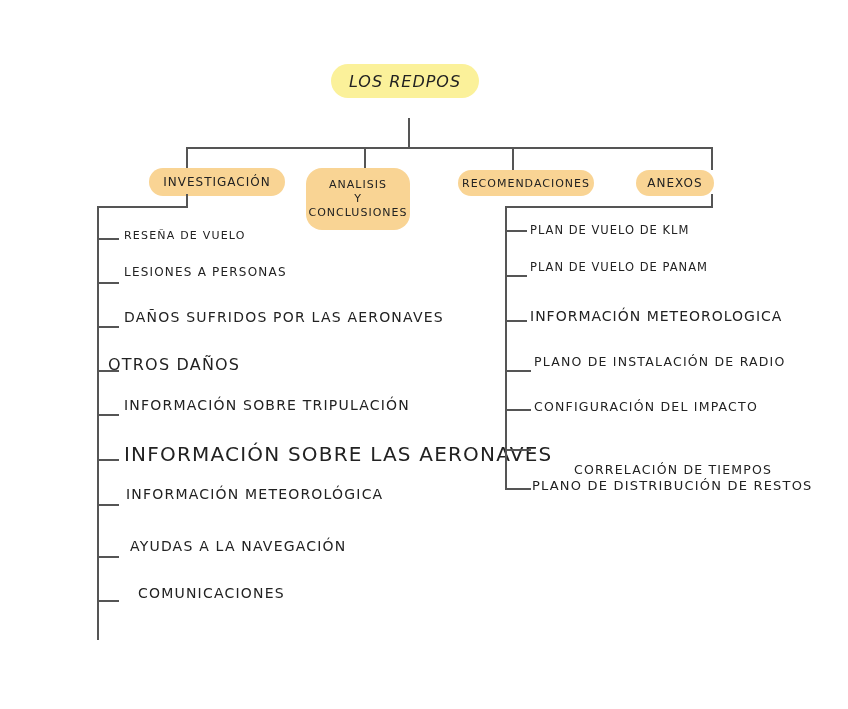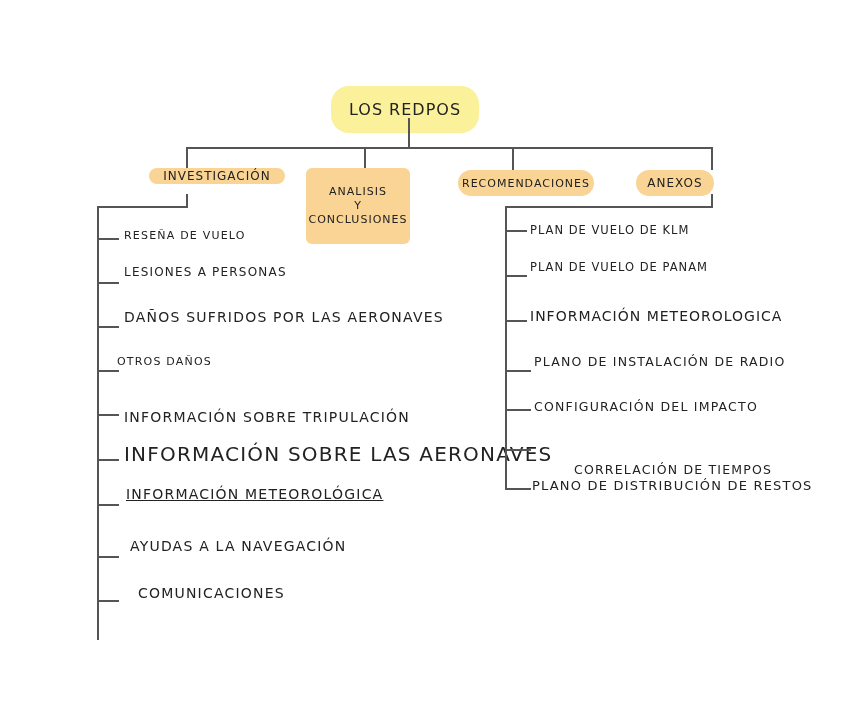--- a/index.html
+++ b/index.html
@@ -18,36 +18,36 @@
     .hl.cat { background: #f9d494; }
     .item {
       position: absolute; font-size: 13px; letter-spacing: 1.2px; text-transform: uppercase;
       white-space: nowrap; color: #222;
     }
     .item.small { font-size: 11.5px; letter-spacing: 1px; }
   </style>
 </head>
 <body>
 
-<div class="hl title" style="left:331px; top:86px; width:148px; height:47px;">
+<div class="hl title" style="left:331px; top:64px; width:148px; height:34px;font-style:italic;">
   <span>Los Redpos</span>
 </div>
 
 <div class="line" style="left:408px; top:118px; width:2px; height:31px;"></div>
 <div class="line" style="left:186px; top:147px; width:527px; height:2px;"></div>
 <div class="line" style="left:186px; top:147px; width:2px; height:23px;"></div>
 <div class="line" style="left:364px; top:147px; width:2px; height:23px;"></div>
 <div class="line" style="left:512px; top:147px; width:2px; height:23px;"></div>
 <div class="line" style="left:711px; top:147px; width:2px; height:23px;"></div>
 
-<div class="hl cat" style="left:149px; top:168px; width:136px; height:16px; font-size:12px;text-align:right;">
+<div class="hl cat" style="left:149px; top:168px; width:136px; height:28px; font-size:12px;text-align:right;">
   <span>Investigación</span>
 </div>
 
-<div class="hl cat" style="left:306px; top:168px; width:104px; height:76px; flex-direction:column; line-height:14px; font-size:11px; border-radius:6px;">
+<div class="hl cat" style="left:306px; top:168px; width:104px; height:62px; flex-direction:column; line-height:14px; font-size:11px; border-radius:16px;">
   <span>Analisis</span>
   <span>y</span>
   <span>Conclusiones</span>
 </div>
 
 <div class="hl cat" style="left:458px; top:170px; width:136px; height:26px; font-size:11px;">
   <span>Recomendaciones</span>
 </div>
 
 <div class="hl cat" style="left:636px; top:170px; width:78px; height:26px; font-size:12px;">
@@ -61,30 +61,30 @@
 <div class="line" style="left:97px; top:238px; width:22px; height:1.5px;"></div>
 <div class="item" style="left:124px; top:229px; font-size:11px;">Reseña de vuelo</div>
 
 <div class="line" style="left:97px; top:282px; width:22px; height:1.5px;"></div>
 <div class="item" style="left:124px; top:265px; font-size:12px;">Lesiones a personas</div>
 
 <div class="line" style="left:97px; top:326px; width:22px; height:1.5px;"></div>
 <div class="item" style="left:124px; top:309px; font-size:14px;">Daños sufridos por las aeronaves</div>
 
 <div class="line" style="left:97px; top:370px; width:22px; height:1.5px;"></div>
-<div class="item" style="left:117px; top:355px; font-size:11px;">Otros daños</div>
+<div class="item" style="left:108px; top:355px; font-size:16px;">Otros daños</div>
 
 <div class="line" style="left:97px; top:414px; width:22px; height:1.5px;"></div>
-<div class="item" style="left:124px; top:397px; font-size:14px;margin-top:12px;">Información sobre tripulación</div>
+<div class="item" style="left:124px; top:397px; font-size:14px;">Información sobre tripulación</div>
 
 <div class="line" style="left:97px; top:459px; width:22px; height:1.5px;"></div>
 <div class="item" style="left:124px; top:442px; font-size:20px;">Información sobre las aeronaves</div>
 
 <div class="line" style="left:97px; top:504px; width:22px; height:1.5px;"></div>
-<div class="item" style="left:126px; top:486px; font-size:14px;text-decoration:underline;">Información meteorológica</div>
+<div class="item" style="left:126px; top:486px; font-size:14px;">Información meteorológica</div>
 
 <div class="line" style="left:97px; top:556px; width:22px; height:1.5px;"></div>
 <div class="item" style="left:130px; top:538px; font-size:14px;">Ayudas a la navegación</div>
 
 <div class="line" style="left:97px; top:600px; width:22px; height:1.5px;"></div>
 <div class="item" style="left:126px; top:585px; font-size:14px;margin-left:12px;">Comunicaciones</div>
 
 <div class="line" style="left:711px; top:194px; width:2px; height:14px;"></div>
 <div class="line" style="left:505px; top:206px; width:208px; height:2px;"></div>
 <div class="line" style="left:505px; top:206px; width:2px; height:283px;"></div>

